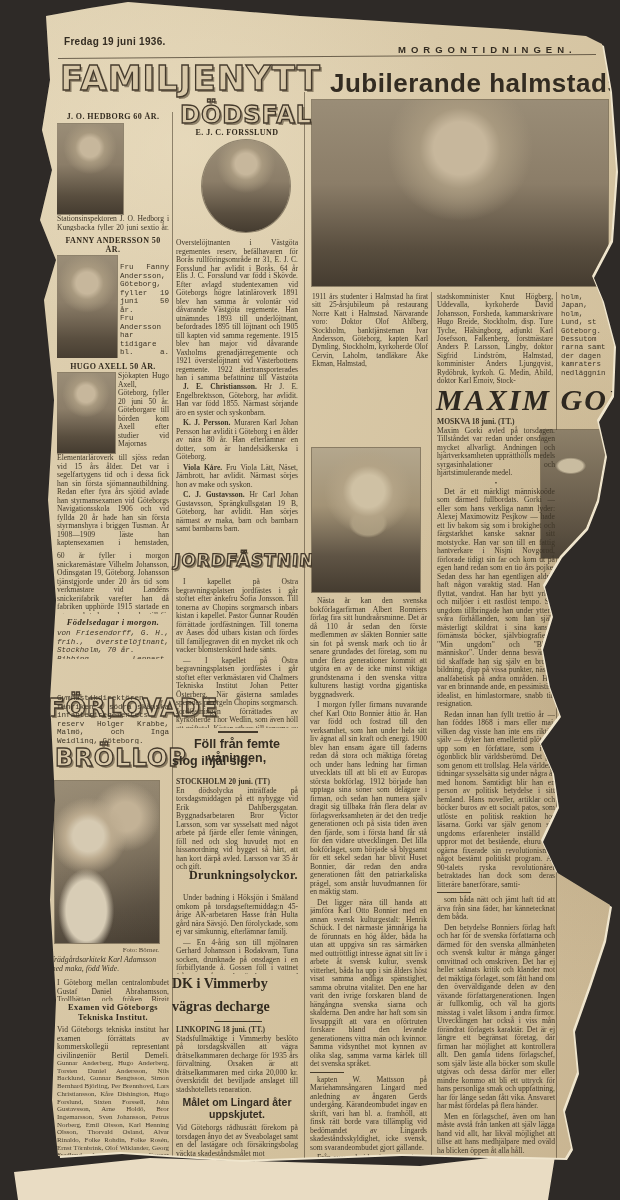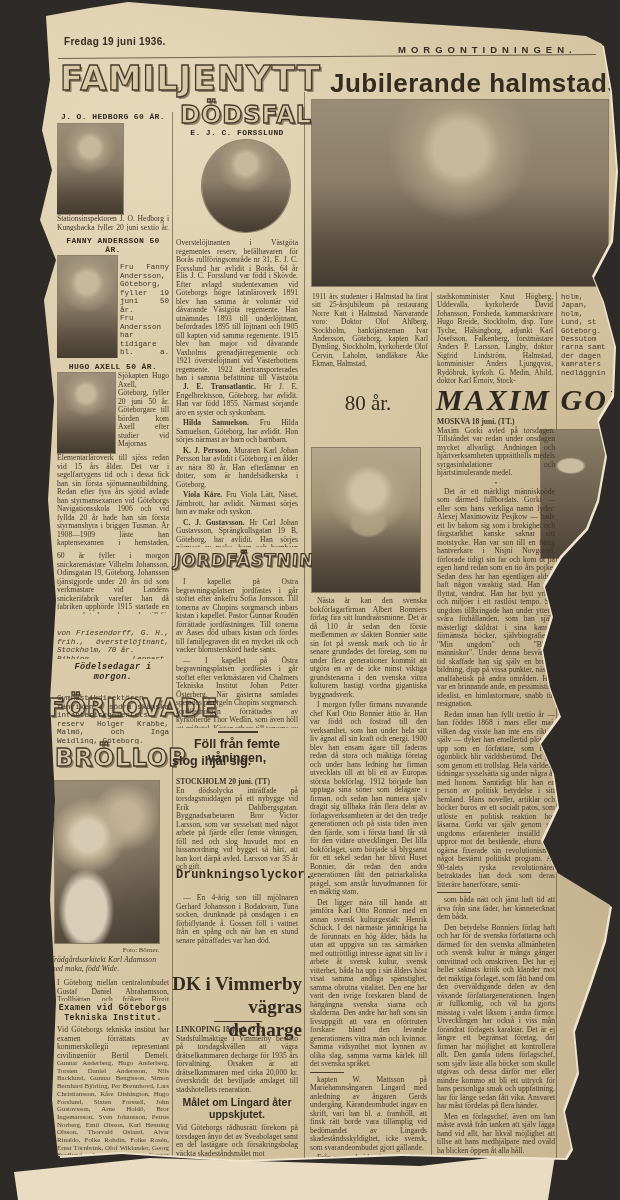--- a/index.html
+++ b/index.html
@@ -22,21 +22,21 @@
       560px 556px,543px 585px,551px 615px,541px 648px,548px 685px,559px 715px,
       539px 742px,552px 772px,557px 806px,541px 840px,556px 872px,610px 905px,
       604px 940px,589px 985px,573px 1030px,577px 1072px,563px 1110px,571px 1148px,
       565px 1158px,400px 1154px,240px 1160px,120px 1152px,58px 1156px,
       52px 1100px,56px 1000px,50px 900px,55px 800px,50px 700px,56px 600px,
       48px 500px,54px 400px,44px 300px,56px 260px,40px 220px,52px 170px,
       42px 130px,50px 80px);}
   .body-text{font-size:7.6px;line-height:8.5px;text-align:justify;color:#3d3527;}
   .body-text p{margin:0 0 2px 0;text-indent:7px;}
   .pre{white-space:pre-line;font-family:Liberation Mono, monospace;}
-  .subhead{font-size:8px;font-weight:bold;text-align:center;letter-spacing:.4px;color:#332b1f;font-family:Liberation Mono, monospace;}
+  .subhead{font-size:8px;font-weight:bold;text-align:center;letter-spacing:.4px;color:#332b1f;}
   .display{font-family:"DejaVu Sans",sans-serif;font-weight:bold;color:#d9c9a9;
     -webkit-text-stroke:1.3px #443a2c;text-shadow:2px 2px 0 rgba(72,60,42,.55);
     letter-spacing:1px;white-space:nowrap;}
   .sansline{font-family:"Liberation Sans",sans-serif;font-weight:bold;color:#332c22;}
   .photo{background:
       radial-gradient(circle at 50% 26%, #c7b79c 0 13%, #a8997f 20%, transparent 36%),
       linear-gradient(180deg,#9a8d77 0%,#8b7d68 45%,#594e3f 80%,#453c30 100%);
       outline:1px solid rgba(60,50,35,.5);}
   .vrule{width:1px;background:rgba(70,58,40,.55);}
   .hrule{height:1px;background:rgba(60,50,35,.7);}
@@ -79,21 +79,21 @@
   </div>
 
   <div class="abs subhead" style="left:57px;top:362px;width:112px;">HUGO AXELL 50 ÅR.</div>
   <div class="abs body-text" style="left:57px;top:372px;width:112px;height:176px;overflow:hidden;">
     <span class="photo" style="float:left;width:58px;height:80px;margin:1px 3px 1px 0;"></span>
     <span>Sjökapten Hugo Axell, Göteborg, fyller 20 juni 50 år. Göteborgare till börden kom Axell efter studier vid Majornas Elementarläroverk till sjöss redan vid 15 års ålder. Det var i segelfartygens tid och i dessa fick han sin första sjömannautbildning. Redan efter fyra års sjötid avlade han styrmansexamen vid Göteborgs Navigationsskola 1906 och vid fyllda 20 år hade han sin första styrmanshyra i briggen Tusman. År 1908—1909 läste han kaptensexamen i hemstaden, varefter han seglade styrman i olika fartyg i skilda rederier tills han 1915 anställdes i Transatlantic, där han hade styrmansbefattningar i ett flertal av rederiets ångare samt dessutom flera befälhavarevikariat. Numera är han ordinarie befälhavare i ångaren Kolsnaren, f. n. vid sitt jubileum på resa från Boston till Filadelfia.</span>
   </div>
 
   <div class="abs body-text" style="left:57px;top:552px;width:112px;height:62px;overflow:hidden;">60 år fyller i morgon snickaremästare Vilhelm Johansson, Odinsgatan 19, Göteborg. Johansson tjänstgjorde under 20 års tid som verkmästare vid Landéns snickerifabrik varefter han då fabriken upphörde 1915 startade en egen verkstad, som han sedan till för något år tillbaka drivit.</div>
 
-  <div class="abs subhead ital" style="left:57px;top:617px;width:112px;font-size:8.5px;margin-top:45px;">Födelsedagar i morgon.</div>
+  <div class="abs subhead ital" style="left:57px;top:617px;width:112px;font-size:8.5px;">Födelsedagar i morgon.</div>
   <div class="abs body-text pre ital" style="left:57px;top:629px;width:112px;height:30px;overflow:hidden;">von Friesendorff, G. H., frih., överstelöjtnant, Stockholm, 70 år.
 Bibbing, Lennart, professor, Stockholm, 70 år.</div>
 
   <div class="abs display" style="left:48px;top:662px;font-size:24px;margin-top:32px;">FÖRLOVADE</div>
   <div class="abs body-text pre" style="left:57px;top:694px;width:112px;height:50px;overflow:hidden;">Gymnastikdirektören fänriken i södra skånska infanteriregementets reserv Holger Krabbe, Malmö, och Inga Weidling, Göteborg.
 Underlöjtnanten i Bohusläns regementes reserv Gösta W. Lilja och Maj-Lis Larsson.</div>
 
   <div class="abs display" style="left:55px;top:744px;font-size:24px;">BRÖLLOP</div>
   <div class="abs photo" style="left:55px;top:781px;width:104px;height:162px;background:
       radial-gradient(circle at 32% 34%, #d6cab2 0 12%, #bcab8f 18%, transparent 30%),
@@ -109,22 +109,21 @@
   <div class="abs body-text" style="left:57px;top:1026px;width:112px;height:32px;overflow:hidden;">Vid Göteborgs tekniska institut har examen förrättats av kommerskollegii representant civilingenjör Bertil Demelj. Följande elever utexaminerades å elektriska installatörskursen:</div>
   <div class="abs namelist" style="left:57px;top:1059px;width:112px;height:96px;overflow:hidden;">Gunnar Anderberg, Hugo Anderberg, Torsten Daniel Andersson, Nils Backlund, Gunnar Bengtsson, Simon Bernhard Björling, Per Brennhovd, Lars Christiansson, Kåre Dishington, Hugo Forslund, Sixten Forssell, John Gustavsson, Arne Holdö, Bror Ingemarsson, Sven Johansson, Petrus Norberg, Emil Olsson, Karl Henning Olsson, Thorvald Osland, Alvar Rinaldo, Folke Rohdin, Folke Rosén, Ernst Törnbrink, Olof Wiklander, Georg Fredlund, Lasse Jansson, Gunnar Johansson, Ivar Johansson, Erik Helmer Lustig, Manfred Persson, Erik Persson, Einar Petterson, Robert Olsson-Seffer, Stig Segerhammar.</div>
 
   <div class="abs display" style="left:180px;top:101px;font-size:24px;">DÖDSFALL</div>
   <div class="abs subhead" style="left:176px;top:128px;width:122px;">E. J. C. FORSSLUND</div>
   <div class="abs photo" style="left:202px;top:140px;width:88px;height:92px;border-radius:50%;"></div>
   <div class="abs body-text" style="left:176px;top:239px;width:122px;height:32px;overflow:hidden;">Överstelöjtnanten i Västgöta regementes reserv, befälhavaren för Borås rullföringsområde nr 31, E. J. C. Forsslund har avlidit i Borås, 64 år gammal.</div>
   <div class="abs body-text" style="left:176px;top:272px;width:122px;height:108px;overflow:hidden;">Elis J. C. Forsslund var född i Skövde. Efter avlagd studentexamen vid Göteborgs högre latinläroverk 1891 blev han samma år volontär vid dåvarande Västgöta regemente. Han utnämndes 1893 till underlöjtnant, befordrades 1895 till löjtnant och 1905 till kapten vid samma regemente. 1915 blev han major vid dåvarande Vaxholms grenadjärregemente och 1921 överstelöjtnant vid Västerbottens regemente. 1922 återtransporterades han i samma befattning till Västgöta regementes reserv. Han kvarstod efter 1927 erhållet avsked som överstelöjtnant i f. d. Västgöta regementes reserv och förordnades samma år som rullföringsbefälhavare för Borås rullföringsområde nr 31.</div>
 
   <div class="abs body-text" style="left:176px;top:383px;width:122px;height:164px;overflow:hidden;">
-    <p><b class="lead">J. E. Transatlantic.</b> <span>Hr J. E. Engelbrektsson, Göteborg, har avlidit. Han var född 1855. Närmast sörjande äro en syster och syskonbarn.</span></p>
-    <p><b class="lead">Hilda Samuelson.</b> <span>Fru Hilda Samuelson, Göteborg, har avlidit. Hon sörjes närmast av barn och barnbarn.</span></p>
+    <p><b class="lead">J. E. Christiansson.</b> <span>Hr J. E. Engelbrektsson, Göteborg, har avlidit. Han var född 1855. Närmast sörjande äro en syster och syskonbarn.</span></p>
     <p><b class="lead">K. J. Persson.</b> <span>Muraren Karl Johan Persson har avlidit i Göteborg i en ålder av nära 80 år. Han efterlämnar en dotter, som är handelsidkerska i Göteborg.</span></p>
     <p><b class="lead">Viola Kåre.</b> <span>Fru Viola Lätt, Näset, Järnbrott, har avlidit. Närmast sörjes hon av make och syskon.</span></p>
     <p><b class="lead">C. J. Gustavsson.</b> <span>Hr Carl Johan Gustavsson, Sprängkullsgatan 19 B, Göteborg, har avlidit. Han sörjes närmast av maka, barn och barnbarn samt barnbarns barn.</span></p>
 
   </div>
 
   <div class="abs display" style="left:174px;top:550px;font-size:17px;transform:skewX(-4deg);">JORDFÄSTNINGAR</div>
   <div class="abs body-text" style="left:176px;top:578px;width:122px;height:150px;overflow:hidden;">
     <p>I kapellet på Östra begravningsplatsen jordfästes i går stoftet efter änkefru Sofia Jonsson. Till tonerna av Chopins sorgmarsch inbars kistan i kapellet. Pastor Gunnar Roudén förrättade jordfästningen. Till tonerna av Aases död utbars kistan och fördes till familjegraven dit en mycket rik och vacker blomsterskörd hade sänts.</p>
     <p>— I kapellet på Östra begravningsplatsen jordfästes i går stoftet efter verkmästaren vid Chalmers Tekniska Institut Johan Petter Österberg. När gästerna samlades spelades på orgeln Chopins sorgmarsch. Jordfästningen förrättades av kyrkoherde Thor Wedlin, som även höll ett griftetal. Kistan utbars till tonerna av en sorgmarsch och fördes till familjegraven. Här läste officianten en bön. De anhörigas tack frambars av sonen köpmannen Eric Österberg. Bland den rika blomstergärden märktes kransar från Chalmers Tekniska Institut och Byggnadsföreningen Eken.</p>
@@ -132,24 +131,25 @@
 
   <div class="abs shortrule" style="left:218px;top:731px;width:40px;"></div>
   <div class="abs sansline" style="left:172px;top:737px;width:130px;font-size:12.5px;text-align:center;">Föll från femte våningen,</div>
   <div class="abs sansline" style="left:172px;top:754px;width:130px;font-size:12.5px;">slog ihjäl sig.</div>
   <div class="abs body-text" style="left:176px;top:778px;width:122px;height:104px;overflow:hidden;">
     <b class="lead">STOCKHOLM 20 juni. (TT)</b><br>
     <span>En dödsolycka inträffade på torsdagsmiddagen på ett nybygge vid Erik Dahlbergsgatan. Byggnadsarbetaren Bror Victor Larsson, som var sysselsatt med något arbete på fjärde eller femte våningen, föll ned och slog huvudet mot en hissanordning vid bygget så hårt, att han kort därpå avled. Larsson var 35 år och gift.</span>
   </div>
   <div class="abs subhead" style="left:176px;top:868px;width:122px;text-align:right;font-size:12px;">Drunkningsolyckor.</div>
   <div class="abs body-text" style="left:176px;top:894px;width:122px;height:80px;overflow:hidden;">
+    <p>Under badning i Höksjön i Småland omkom på torsdagseftermiddag:n 45-årige AK-arbetaren Hasse från Hulta gård nära Sävsjö. Den förolyckade, som ej var simkunnig, efterlämnar familj.</p>
     <p>— En 4-årig son till mjölnaren Gerhard Johansson i Bodakvarn, Tuna socken, drunknade på onsdagen i en förbiflytande å. Gossen föll i vattnet från en spång och när han en stund senare påträffades var han död.</p>
   </div>
 
-  <div class="abs" style="left:172px;top:972px;width:130px;text-align:right;font-weight:bold;font-size:19px;line-height:23px;color:#322b20;">
+  <div class="abs" style="left:172px;top:972px;width:130px;text-align:left;font-weight:bold;font-size:14px;line-height:23px;color:#322b20;">
     <div>DK i Vimmerby</div>
       <div>vägras decharge</div>
   </div>
   <div class="abs shortrule" style="left:214px;top:1021px;width:48px;height:1px;"></div>
   <div class="abs body-text" style="left:176px;top:1026px;width:122px;height:66px;overflow:hidden;">
     <b class="lead">LINKÖPING 18 juni. (TT.)</b><br>
     <span>Stadsfullmäktige i Vimmerby beslöto på torsdagskvällen att vägra drätselkammaren decharge för 1935 års förvaltning. Orsaken är att drätselkammaren med cirka 20,000 kr. överskridit det beviljade anslaget till stadshotellets reparation.</span>
   </div>
   <div class="abs body-text" style="left:176px;top:1124px;width:122px;height:34px;overflow:hidden;">Vid Göteborgs rådhusrätt förekom på torsdagen ånyo det av Sveabolaget samt en del lastägare och försäkringsbolag väckta skadeståndsmålet mot</div>
   <div class="abs sansline" style="left:172px;top:1096px;width:130px;font-size:10.5px;line-height:12px;text-align:center;">
@@ -181,21 +181,20 @@
 holm,
 Lund, st
 Göteborg.
 Dessutom
 rarna samt
 der dagen
 kamraters
 nedläggnin</div>
 
   <div class="abs" style="left:306px;top:390px;width:124px;text-align:center;font-size:21px;line-height:26px;color:#332c22;">
-      <div>80 år.</div>
   </div>
   <div class="abs photo" style="left:312px;top:448px;width:108px;height:144px;background:
       radial-gradient(circle at 52% 30%, #cfc1a4 0 14%, #b3a386 22%, transparent 38%),
       radial-gradient(ellipse 26px 20px at 52% 52%, #a89a7e 0 60%, transparent 75%),
       linear-gradient(180deg,#b4a78d 0%,#a39376 40%,#5f5445 75%,#453c30 100%);"></div>
   <div class="abs body-text" style="left:310px;top:597px;width:117px;height:561px;overflow:hidden;">
     <p>Nästa år kan den svenska bokförlagarfirman Albert Bonniers förlag fira sitt hundraårsminne. Det är då 110 år sedan den förste medlemmen av släkten Bonnier satte sin fot på svensk mark och tio år senare grundades det företag, som nu under flera generationer kommit att utgöra en av de icke minst viktiga grundstenarna i den svenska vittra kulturens hastigt vordna gigantiska byggnadsverk.</p>
     <p>I morgon fyller firmans nuvarande chef Karl Otto Bonnier åttio år. Han var född och fostrad till den verksamhet, som han under hela sitt liv ägnat all sin kraft och energi. 1900 blev han ensam ägare till faderns redan då stora och mäktiga företag och under hans ledning har firman utvecklats till att bli ett av Europas största bokförlag. 1912 började han upptaga sina söner som delägare i firman, och sedan han numera själv dragit sig tillbaka från flera delar av förlagsverksamheten är det den tredje generationen och på sista tiden även den fjärde, som i första hand får stå för den vidare utvecklingen. Det lilla bokförlaget, som började så blygsamt för ett sekel sedan har blivit Huset Bonnier, där redan den andra generationen fått den patriarkaliska prägel, som anstår huvudmannen för en mäktig stam.</p>
     <p>Det ligger nära till handa att jämföra Karl Otto Bonnier med en annan svensk kulturgestalt: Henrik Schück. I det närmaste jämnåriga ha de förunnats en hög ålder, båda ha utan att uppgiva sin ras särmärken med outtröttligt intresse ägnat sitt liv i arbete åt svensk kultur, svensk vitterhet, båda ha upp i sin ålders höst visat samma andliga spänstighet, samma obrutna vitalitet. Den ene har varit den ivrige forskaren bland de hängångna svenska siarna och skalderna. Den andre har haft som sin livsuppgift att vara en oförtruten forskare bland den levande generationens vittra män och kvinnor. Samma vidsynthet mot kynnen av olika slag, samma varma kärlek till det svenska språket.</p>
     <div class="shortrule" style="width:34px;height:1px;margin:3px 0;"></div>

